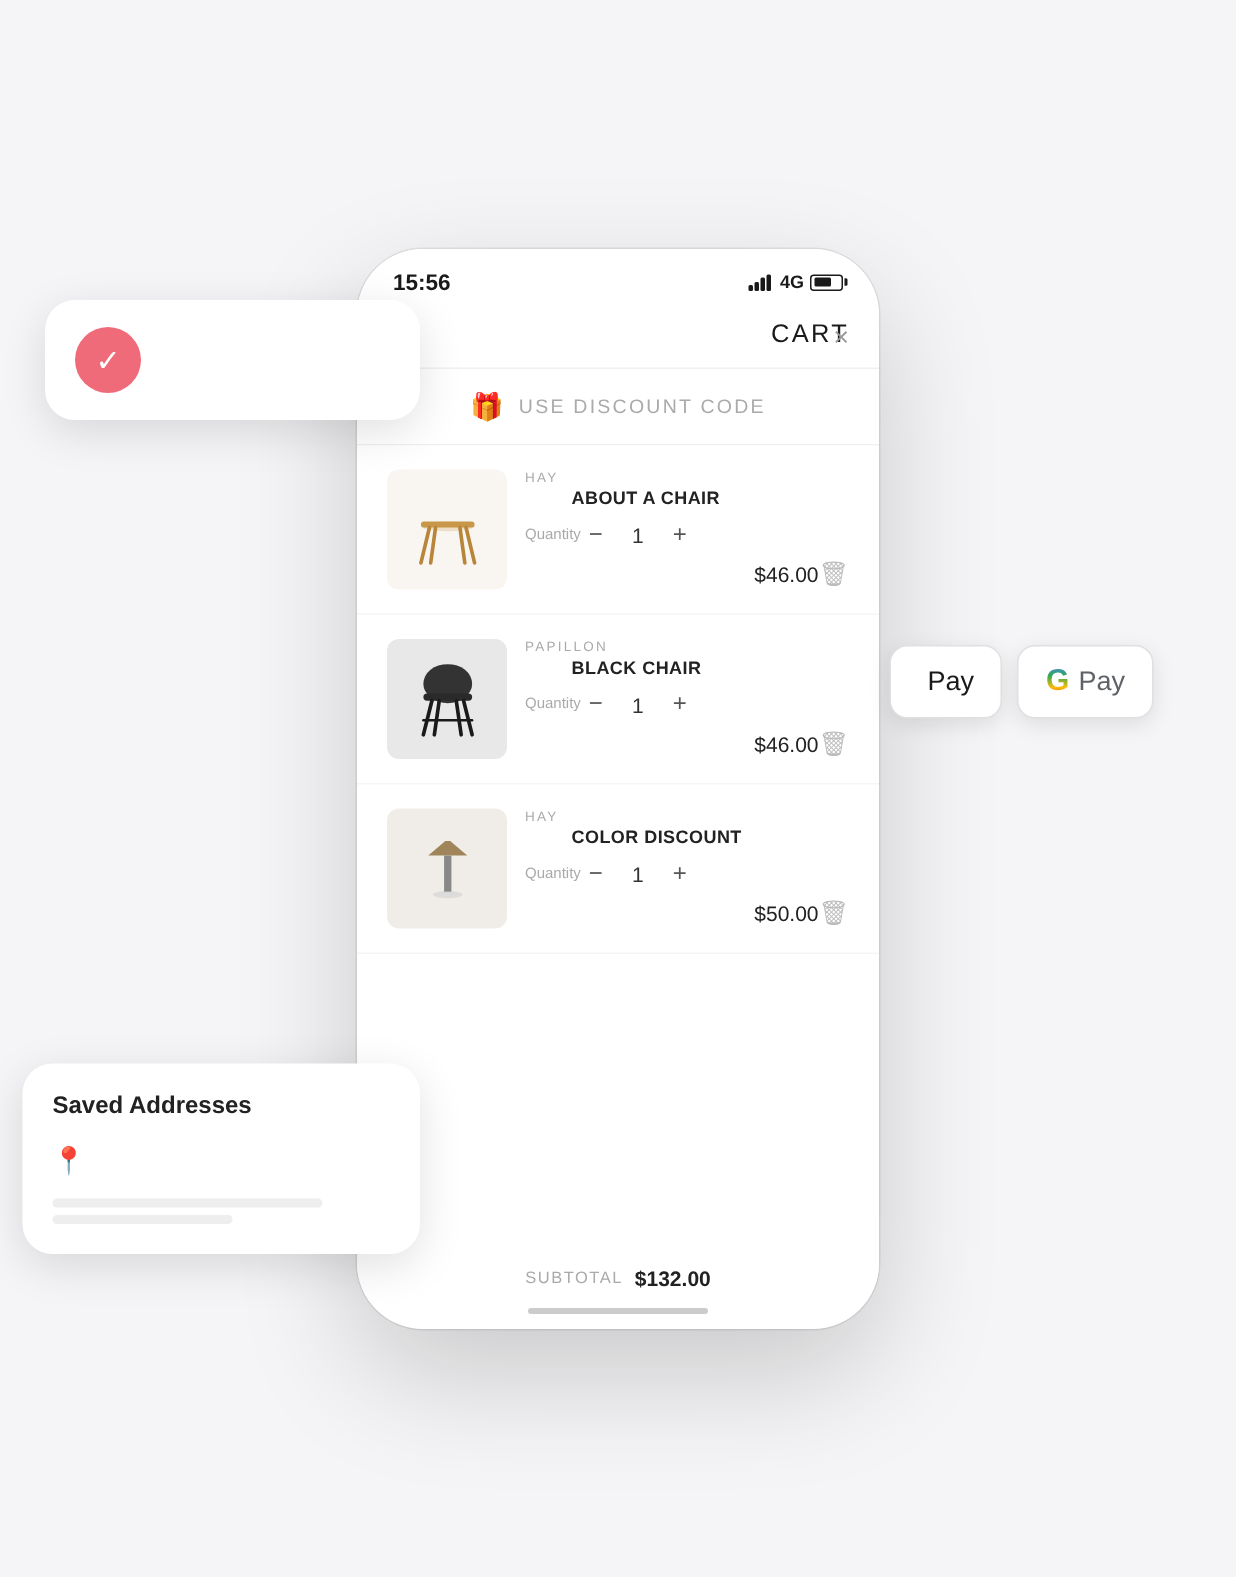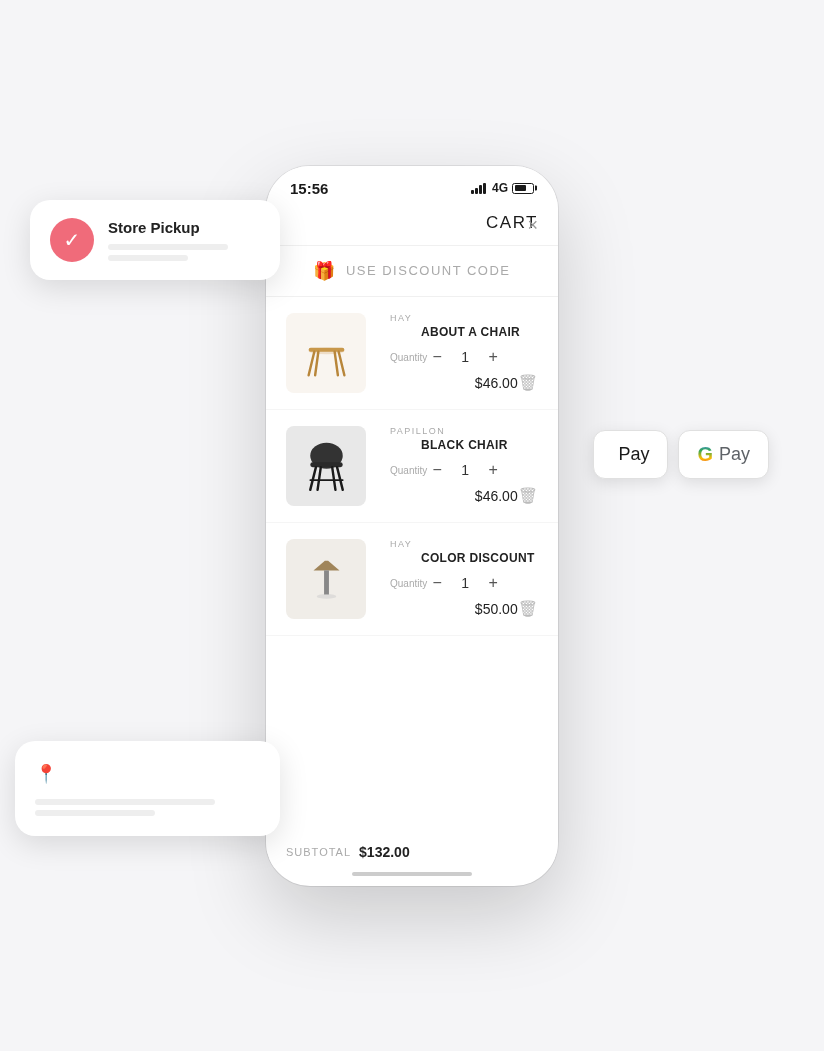--- a/index.html
+++ b/index.html
@@ -10,21 +10,21 @@
       font-family: -apple-system, BlinkMacSystemFont, 'Helvetica Neue', sans-serif;
       display: flex;
       align-items: center;
       justify-content: center;
       overflow: hidden;
       position: relative;
     }
 
     
     .phone-frame {
-      width: 292px;
+      width: 348px;
       height: 720px;
       background: #ffffff;
       border-radius: 44px;
       box-shadow: 0 30px 80px rgba(0,0,0,0.18), 0 0 0 1px rgba(0,0,0,0.08);
       position: relative;
       overflow: hidden;
       z-index: 5;
     }
 
     
@@ -139,21 +139,21 @@
       flex: 1;
       background: #fff;
     }
 
     
     .cart-item {
       display: flex;
       align-items: center;
       padding: 16px 20px;
       border-bottom: 1px solid #f5f5f5;
-      gap: 24px;
+      gap: 12px;
     }
     .item-image {
       width: 80px;
       height: 80px;
       flex-shrink: 0;
       border-radius: 8px;
       overflow: hidden;
       background: #f9f5f0;
       display: flex;
       align-items: center;
@@ -229,21 +229,21 @@
     }
     .delete-icon {
       font-size: 16px;
       color: #bbb;
       cursor: pointer;
     }
 
     
     .subtotal-row {
       display: flex;
-      justify-content: flex-start;
+      justify-content: center;
       align-items: center;
       padding: 12px 20px 8px;
       background: #fff;
       gap: 8px;
     }
     .subtotal-label {
       font-size: 11px;
       letter-spacing: 1px;
       color: #aaa;
       text-transform: uppercase;
@@ -564,41 +564,35 @@
       <span class="subtotal-amount">$132.00</span>
     </div>
 
 
     <div class="home-indicator"></div>
   </div>
 </div>
 
 <div class="store-pickup-card">
   <div class="pickup-icon-circle">✓</div>
-  <div class="pickup-content">
-    <div class="pickup-title">Store Pickup</div>
-    <div class="pickup-lines">
-      <div class="pickup-line" style="width:120px"></div>
-      <div class="pickup-line" style="width:80px"></div>
-    </div>
-  </div>
 </div>
 
 <div class="pay-buttons-overlay">
   <button class="apple-pay-btn">
     <span class="apple-pay-logo"></span>
     <span class="apple-pay-text">Pay</span>
   </button>
   <button class="google-pay-btn">
     <span class="google-g">G</span>
     <span class="google-pay-text">Pay</span>
   </button>
 </div>
 
 <div class="saved-addresses-card">
+  <div class="addresses-title">Saved Addresses</div>
   <div class="address-entry">
     <span class="location-pin">📍</span>
   </div>
   <div class="address-lines-placeholder">
     <div class="addr-line" style="width:180px"></div>
     <div class="addr-line" style="width:120px"></div>
   </div>
 </div>
 
 </body></html>

